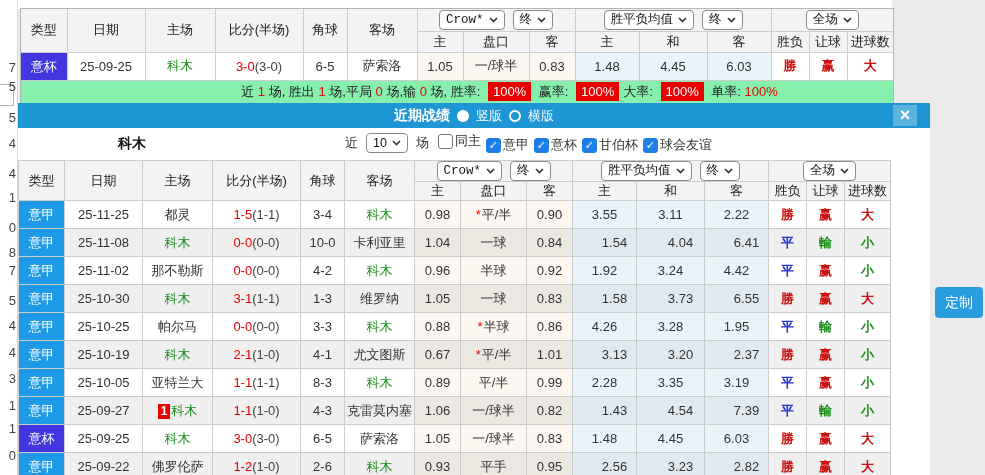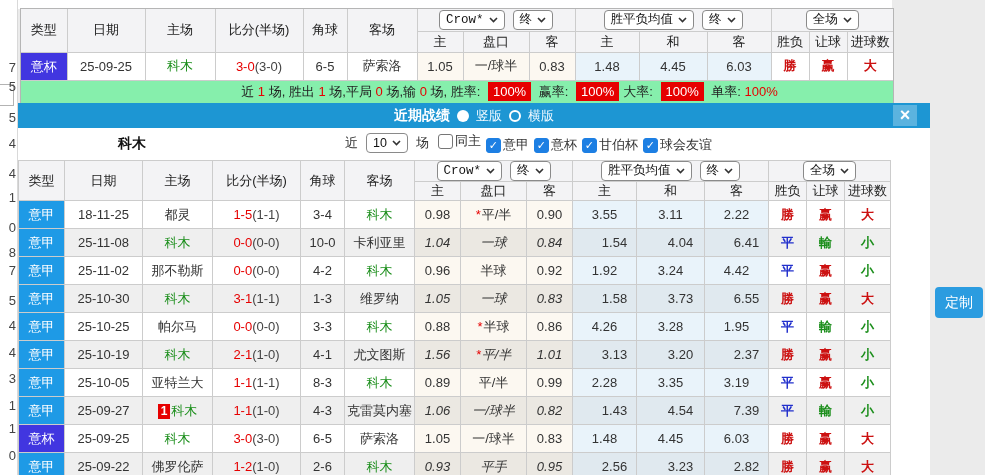--- a/index.html
+++ b/index.html
@@ -18,21 +18,21 @@
   th, td { border:1px solid #ccc; text-align:center; font-weight:400; overflow:hidden; white-space:nowrap; }
   th { background:#f3f3f5; color:#222; font-size:13px; }
   td { font-size:13px; color:#333; height:27px; }
   .hr1 th { height:18px; }
   .hr2 th { height:17px; }
   #top-table .hr1 th { height:22px; }
   #top-table .hr2 th { height:21px; }
   #top-table td { height:27px; }
   tr.alt td { background:#efefef; }
   td.c-odds { background:#fcf8f1; }
-  tr.alt td.c-odds { background:#ebe8e2;font-style:italic; }
+  tr.alt td.c-odds { background:#ebe8e2; }
   td.c-avg { background:#e9f3fa;margin-left:20px; }
   tr.alt td.c-avg { background:#e0e9ef;padding-left:20px; }
   td.c-type { padding:0; }
   .badge { display:block; width:100%; height:100%; line-height:27px; color:#fff; }
   .badge-blue { background:#1e9ae6; }
   .badge-purple { background:#4136e0; }
   .team-green { color:#1b8e1b; }
   .sc-main { color:#e60000; }
   .sc-half { color:#444; }
   .star { color:#e60000; margin-right:1px; }
@@ -295,21 +295,21 @@
             <th class="hs">胜负</th>
             <th class="hs">让球</th>
             <th class="hs">进球数</th>
           </tr>
         </thead>
         <tbody>
           <tr>
             <td class="c-type">
               <span class="badge badge-blue">意甲</span>
             </td>
-            <td class="c-date">18-11-25</td>
+            <td class="c-date">25-11-25</td>
             <td class="c-home"><span>都灵</span></td>
             <td class="c-score"><span class="sc-main">1-5</span><span class="sc-half">(1-1)</span></td>
             <td class="c-corner">3-4</td>
             <td class="c-away"><span class="team-green">科木</span></td>
             <td class="c-odds">0.98</td>
             <td class="c-odds"><span class="star">*</span><span>平/半</span></td>
             <td class="c-odds">0.90</td>
             <td class="c-avg">3.55</td>
             <td class="c-avg">3.11</td>
             <td class="c-avg">2.22</td>
@@ -395,21 +395,21 @@
           </tr>
           <tr class="alt">
             <td class="c-type">
               <span class="badge badge-blue">意甲</span>
             </td>
             <td class="c-date">25-10-19</td>
             <td class="c-home"><span class="team-green">科木</span></td>
             <td class="c-score"><span class="sc-main">2-1</span><span class="sc-half">(1-0)</span></td>
             <td class="c-corner">4-1</td>
             <td class="c-away"><span>尤文图斯</span></td>
-            <td class="c-odds">1.56</td>
+            <td class="c-odds">0.67</td>
             <td class="c-odds"><span class="star">*</span><span>平/半</span></td>
             <td class="c-odds">1.01</td>
             <td class="c-avg">3.13</td>
             <td class="c-avg">3.20</td>
             <td class="c-avg">2.37</td>
             <td class="c-res"><span class="t-red">勝</span></td>
             <td class="c-res"><span class="t-red">赢</span></td>
             <td class="c-res"><span class="t-green">小</span></td>
           </tr>
           <tr>

